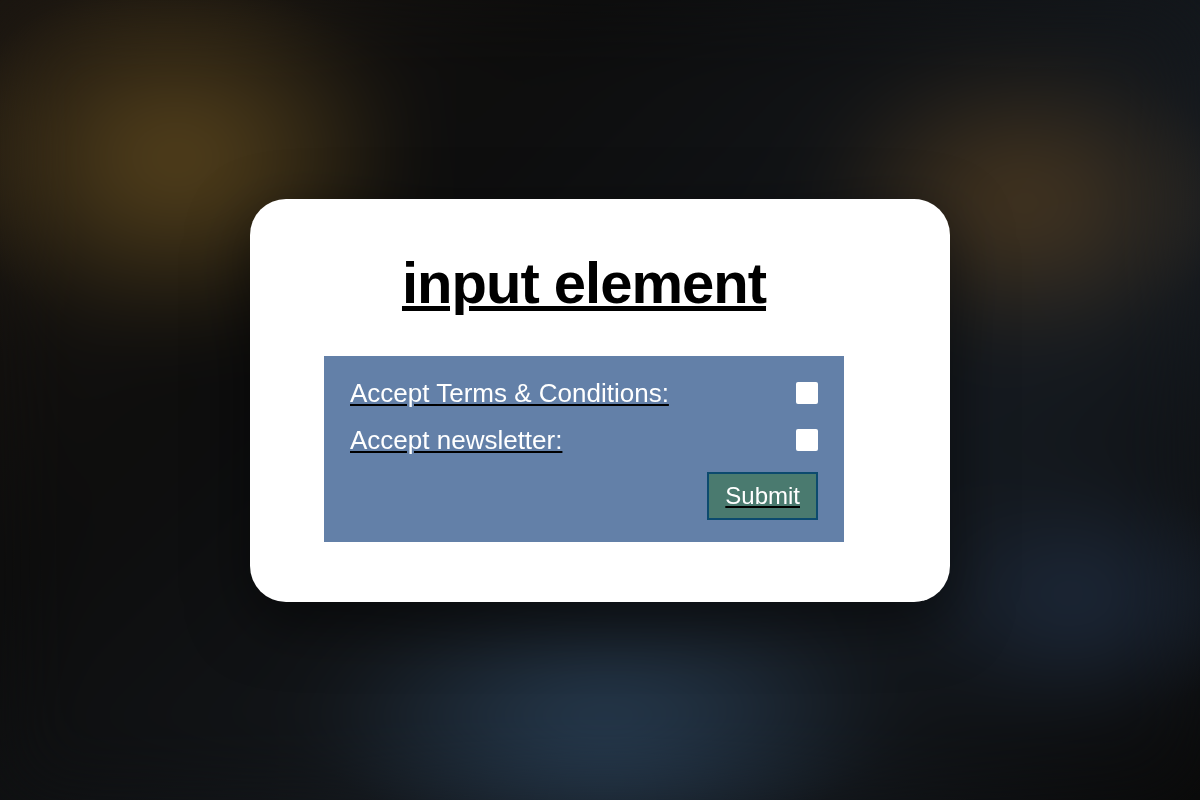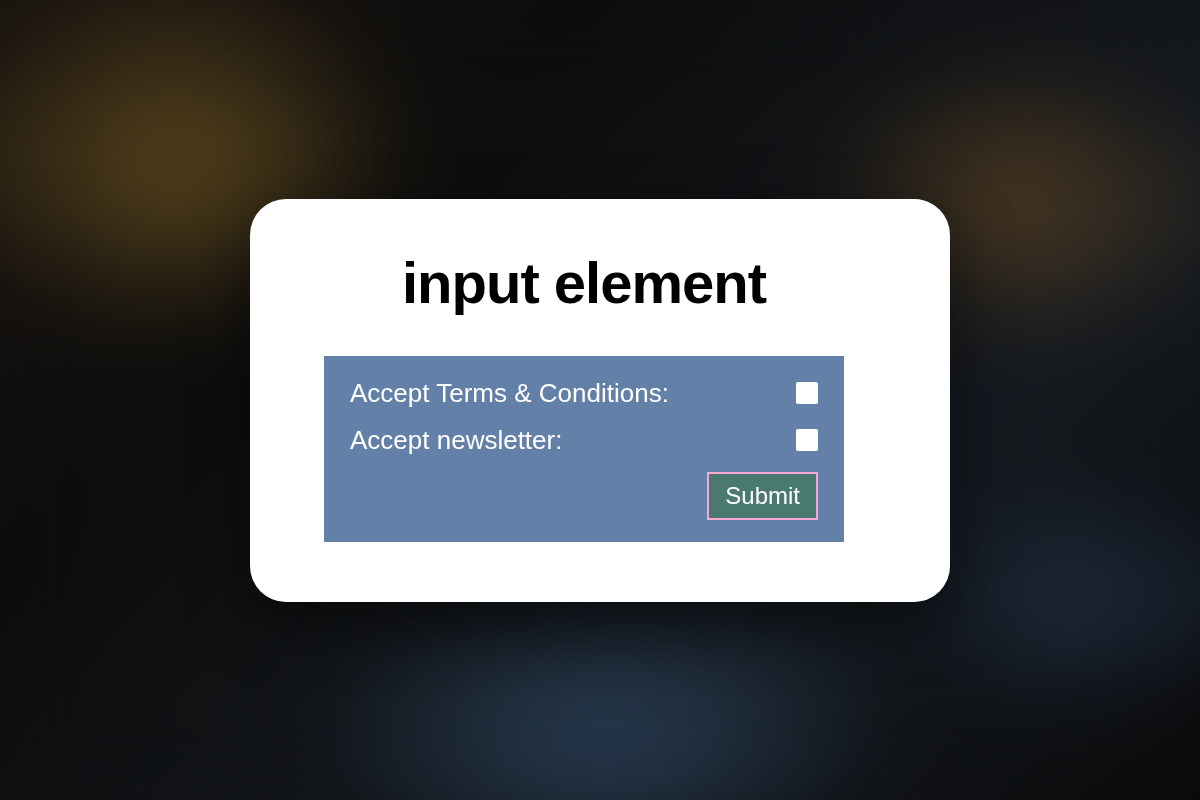--- a/index.html
+++ b/index.html
@@ -31,20 +31,21 @@
       -webkit-backdrop-filter: blur(40px);
     }
     .card {
       position: relative;
       width: 700px;
       background: #ffffff;
       border-radius: 36px;
       padding: 50px 60px 60px 28px;
       box-shadow: 0 20px 60px rgba(0,0,0,0.5);
       z-index: 1;
+      text-decoration: underline;
     }
     .title {
       font-size: 58px;
       font-weight: 700;
       color: #000;
       text-align: center;
       letter-spacing: -1px;
       margin-bottom: 40px;
     }
     .form-panel {
@@ -78,21 +79,21 @@
       cursor: pointer;
       flex-shrink: 0;
     }
     .button-row {
       display: flex;
       justify-content: flex-end;
     }
     .submit-btn {
       background: #4a7a6f;
       color: #ffffff;
-      border: 2px solid #f9a8d4;
+      border: 2px solid #0c4a6e;
       padding: 8px 16px;
       font-size: 24px;
       font-family: inherit;
       cursor: pointer;
       text-align: center;
     }
   </style>
 </head>
 <body>
 

